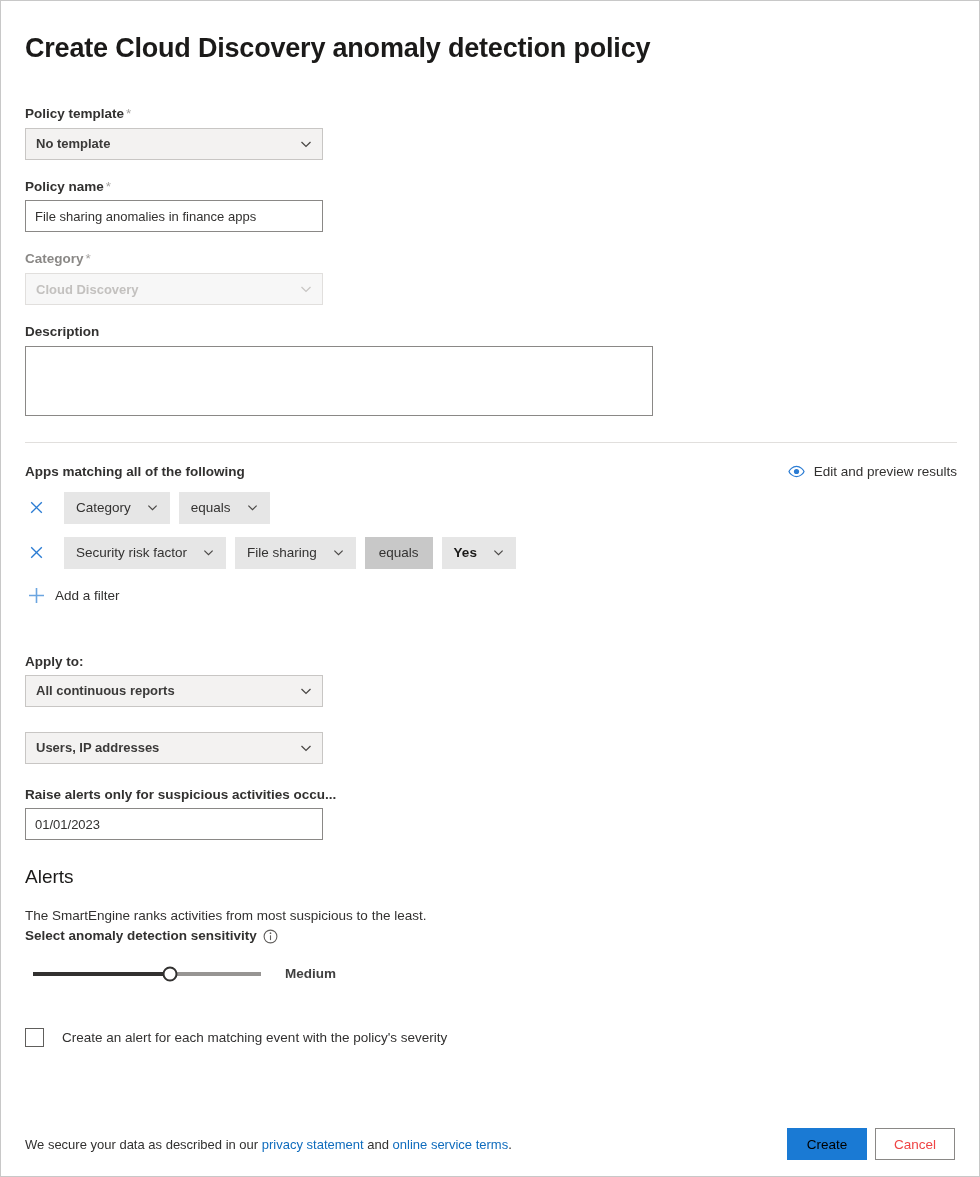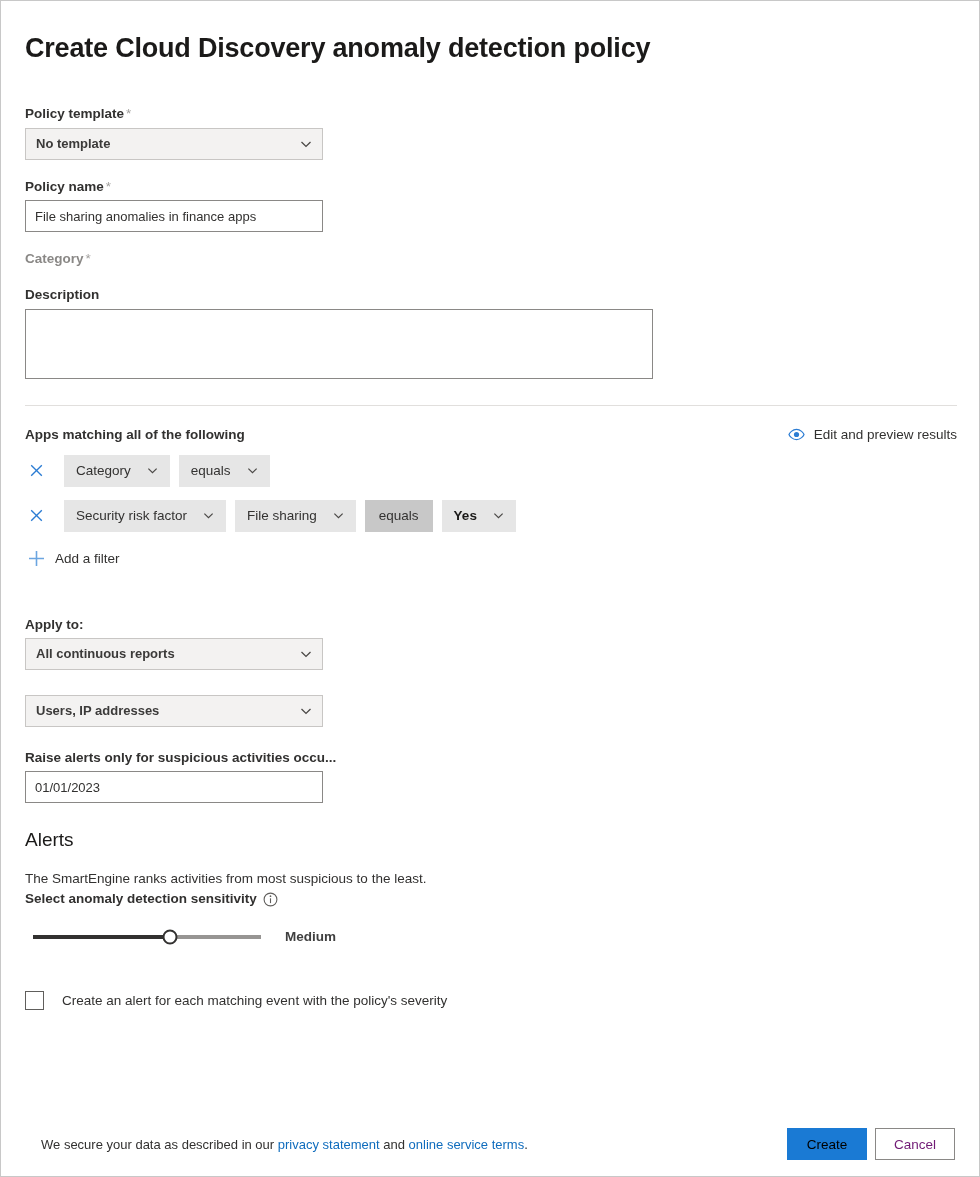--- a/index.html
+++ b/index.html
@@ -291,21 +291,21 @@
   }
   .checkbox-label {
     font-size: 13.5px;
     color: #323130;
     margin-left: 18px;
   }
 
   
   .footer {
     position: absolute;
-    left: 40px;
+    left: 24px;
     right: 24px;
     bottom: 16px;
     display: flex;
     align-items: center;
     justify-content: space-between;
   }
   .legal {
     font-size: 13px;
     color: #323130;
   }
@@ -328,21 +328,21 @@
     cursor: pointer;
     border: 1px solid transparent;
   }
   .btn-primary {
     background: #1a7ad4;
     color: #000000;
     border-color: #1a7ad4;
   }
   .btn-secondary {
     background: #ffffff;
-    color: #701a75;
+    color: #ef4444;
     border-color: #8a8886;
   }
 </style>
 </head>
 <body>
 
 <div class="page">
 
   <h1 class="page-title">Create Cloud Discovery anomaly detection policy</h1>
 
@@ -369,20 +369,30 @@
     <div class="control-wrap">
       <div class="textinput">
         <span>File sharing anomalies in finance apps</span>
       </div>
     </div>
   </div>
 
   <div class="block">
     <div class="field-label muted">
       <span>Category</span><span class="req">*</span>
+    </div>
+    <div class="control-wrap">
+      <div class="dropdown disabled">
+        <span>Cloud Discovery</span>
+        <span class="chev">
+          <svg width="12" height="12" viewBox="0 0 12 12">
+              <path d="M1.5 4 L6 8.4 L10.5 4" fill="none" stroke="#c8c6c4" stroke-width="1.3"></path>
+            </svg>
+        </span>
+      </div>
     </div>
   </div>
 
   <div class="block">
     <div class="field-label">Description</div>
     <div class="textarea"></div>
   </div>
 
   <div class="divider"></div>
 

